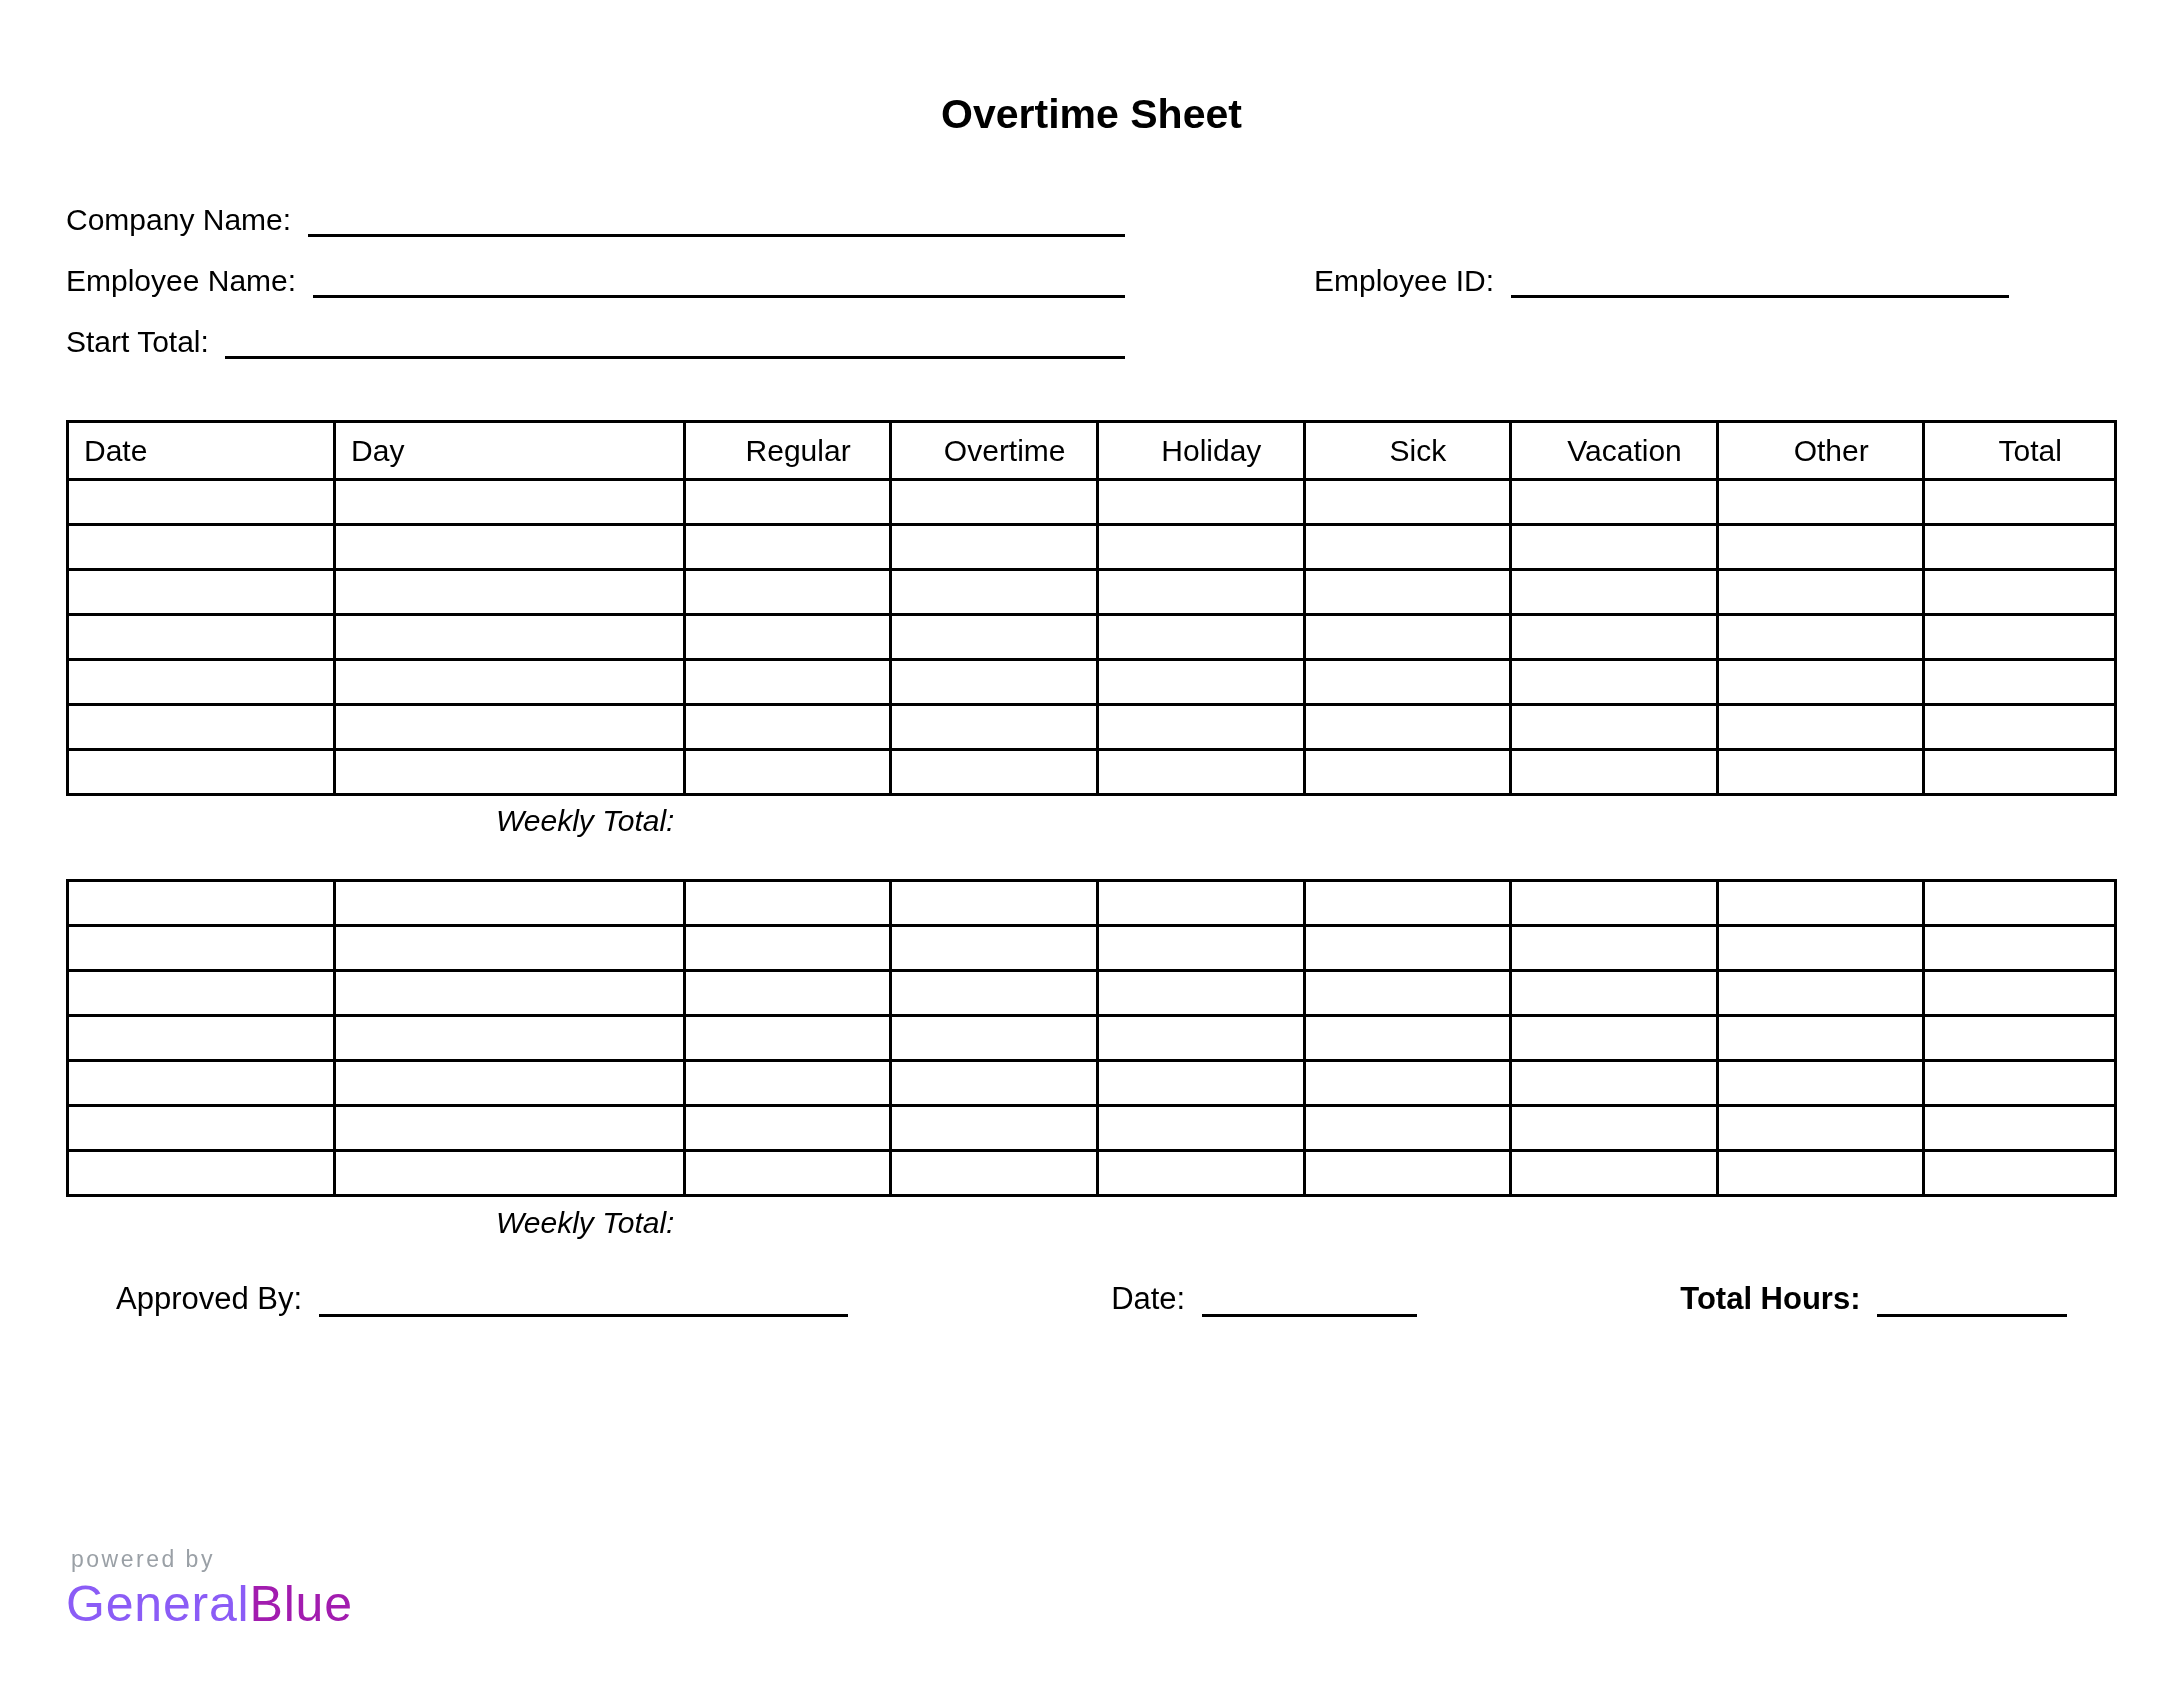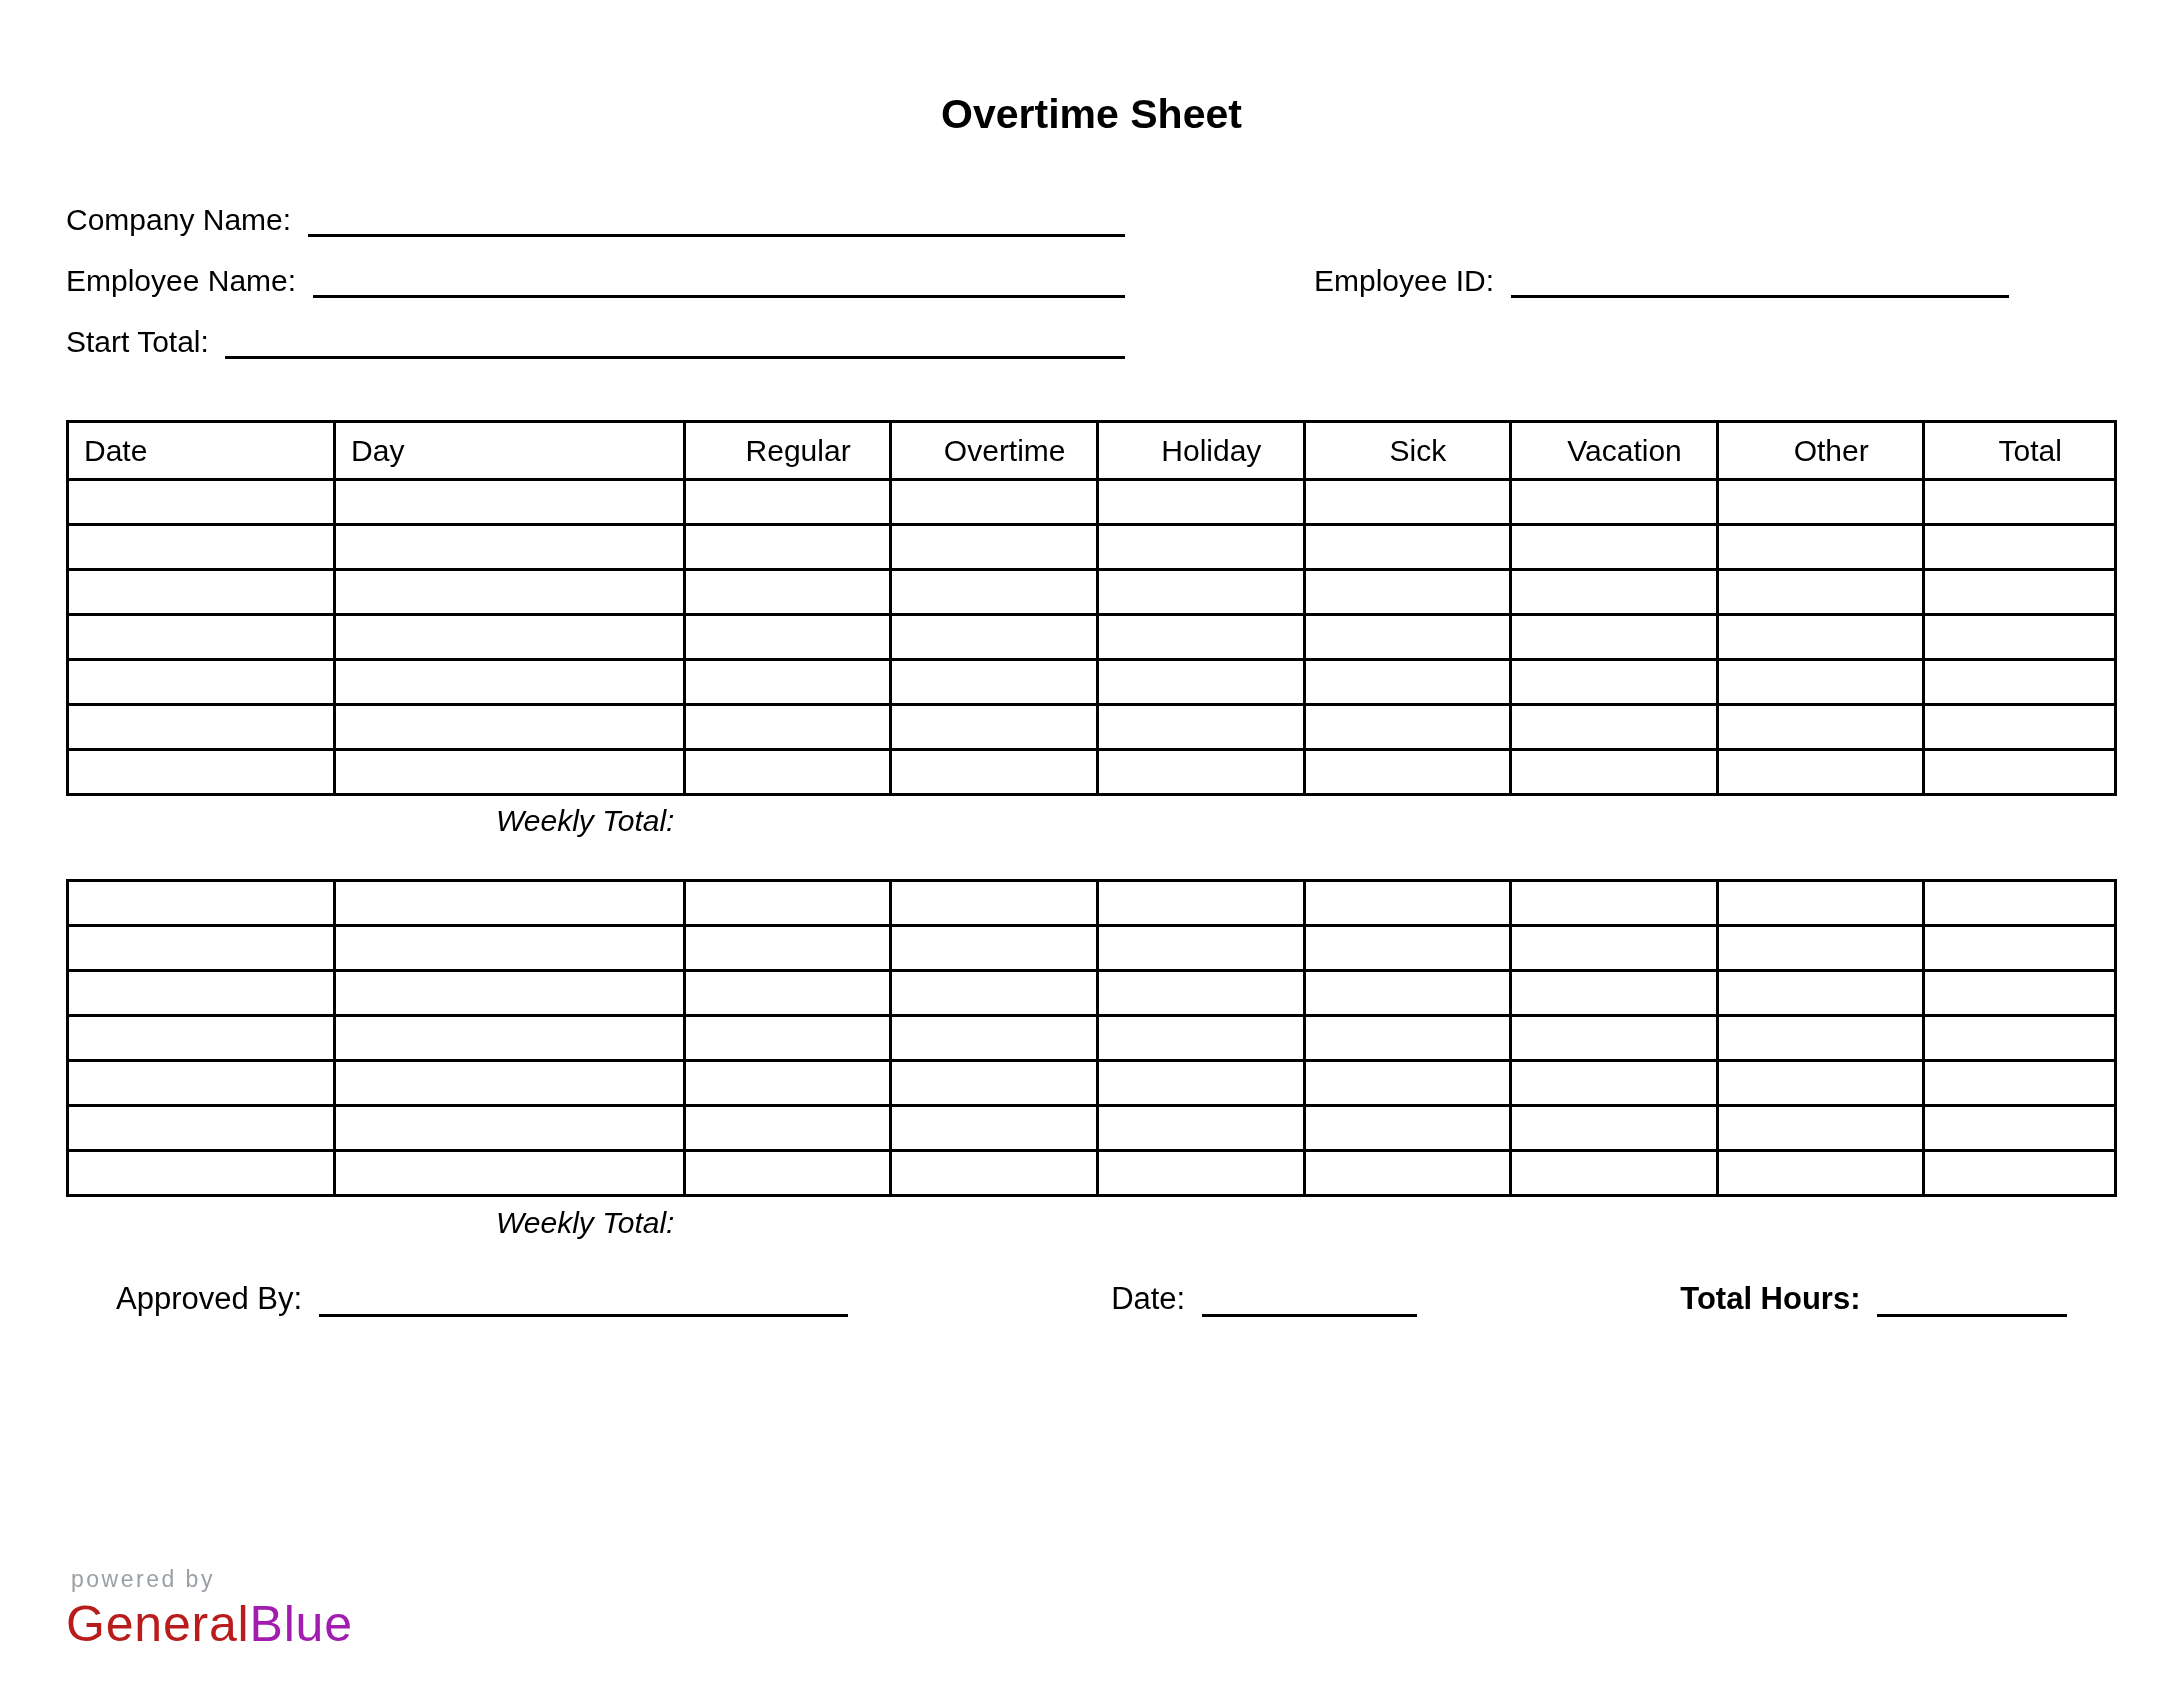--- a/index.html
+++ b/index.html
@@ -84,34 +84,34 @@
     height: 31px;
   }
   .approved-line { width: 529px; }
   .date-line { width: 215px; }
   .total-line { width: 190px; }
   .spacer1 { flex: 1; }
   .footer-bold { font-weight: bold; }
   .brand {
     position: absolute;
     left: 66px;
-    bottom: 34px;
+    bottom: 54px;
   }
   .brand-powered {
     font-size: 23px;
     color: #9aa0a6;
     letter-spacing: 2.5px;
     margin-bottom: 1.7px;
     margin-left: 5px;
   }
   .brand-name {
     font-size: 50px;
     letter-spacing: 0.8px;
   }
-  .brand-general { color: #b91c1c; }
+  .brand-general { color: #8b5cf6; }
   .brand-blue { color: #a21caf; }
 </style>
 </head>
 <body>
 
 <div class="title">Overtime Sheet</div>
 
 <div class="info-section">
   <div class="info-left">
     <div class="info-row">

